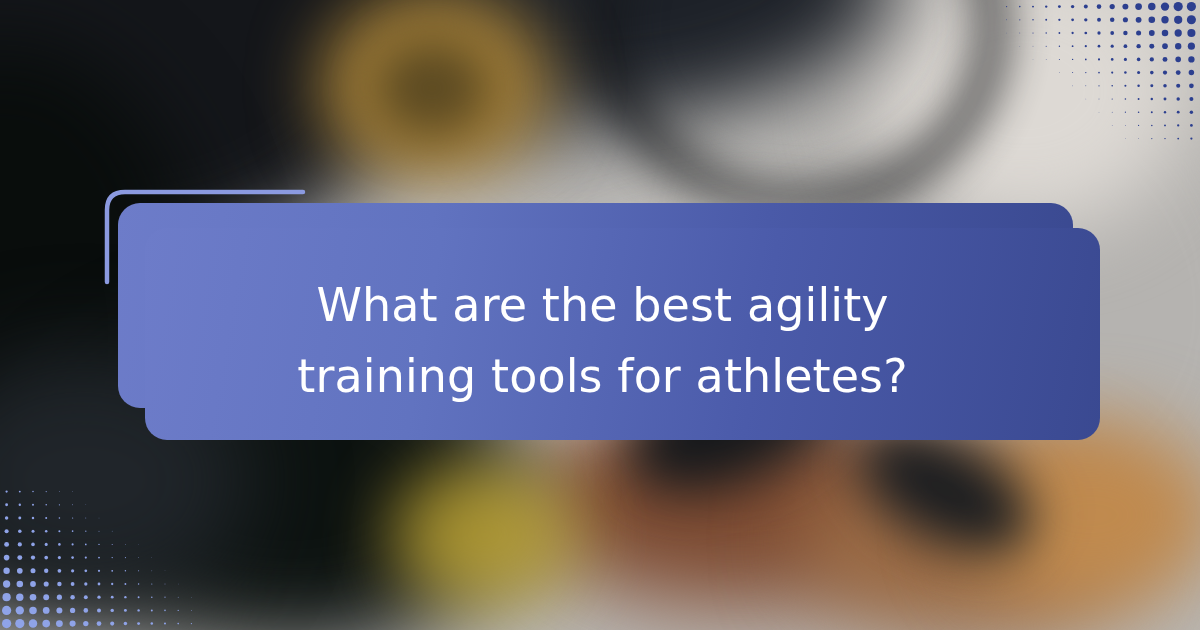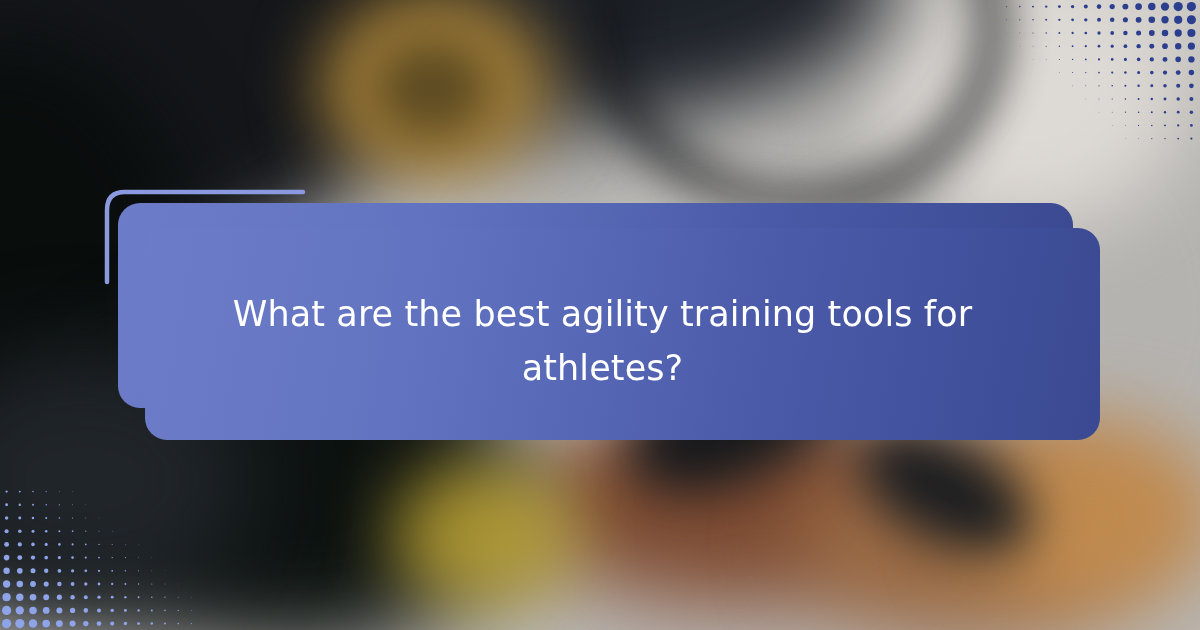--- a/index.html
+++ b/index.html
@@ -208,21 +208,21 @@
     display: flex;
     align-items: center;
     justify-content: center;
   }
   .card-title {
     margin: 12px;
     width: 760px;
     text-align: center;
     color: #ffffff;
     font-family: "DejaVu Sans", sans-serif;
-    font-size: 35px;
+    font-size: 46px;
     font-weight: 400;
     line-height: 1.55;
     letter-spacing: .1px;
     
     transform: translate(-20px, 7px);
   }
 </style>
 </head>
 <body>
 

